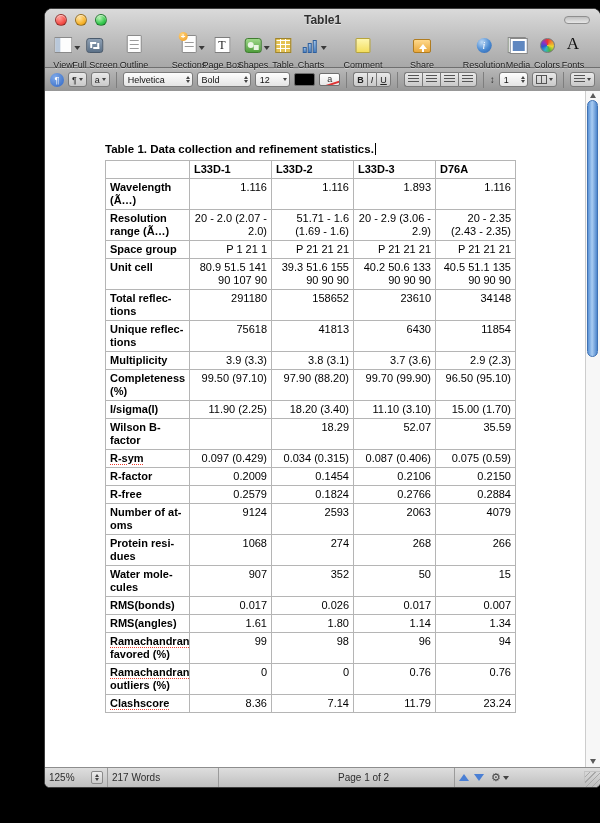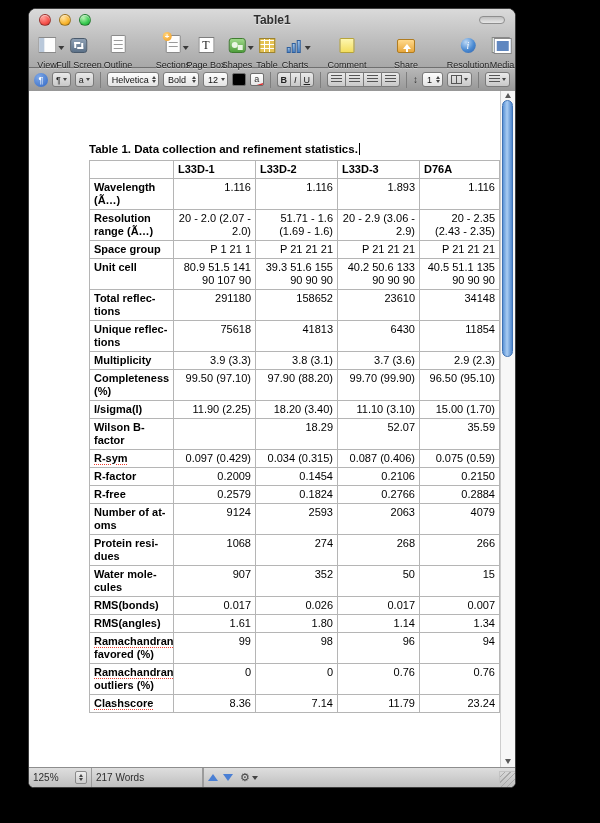--- a/index.html
+++ b/index.html
@@ -1,17 +1,17 @@
 <!DOCTYPE html>
 <html><head>
 <meta charset="utf-8">
 <style>
   html,body{margin:0;padding:0;}
   body{width:600px;height:823px;background:#000;font-family:"Liberation Sans",sans-serif;position:relative;overflow:hidden;}
-  .window{position:absolute;left:28px;top:8px;width:488px;height:780px;background:#fff;
+  .window{position:absolute;left:44px;top:8px;width:557px;height:780px;background:#fff;
           border:1px solid #3c3c3c;border-radius:8px 8px 6px 6px;overflow:hidden;box-sizing:border-box;}
   
   .chrome-top{height:58px;background:linear-gradient(#dadada,#bdbdbd 55%,#a8a8a8);border-bottom:1px solid #6f6f6f;position:relative;}
   .titlebar{height:22px;position:relative;}
   .lights{position:absolute;left:10px;top:5px;display:flex;gap:8px;}
   .light{width:12px;height:12px;border-radius:50%;border:1px solid rgba(0,0,0,.35);box-sizing:border-box;
          box-shadow:inset 0 1px 1px rgba(255,255,255,.6);}
   .light.red{background:radial-gradient(circle at 35% 30%,#ff9d97,#f5504a 60%,#c92f28);}
   .light.yellow{background:radial-gradient(circle at 35% 30%,#ffe2a0,#f8b42c 60%,#cf8d14);}
   .light.green{background:radial-gradient(circle at 35% 30%,#b7f2b3,#35c94e 60%,#1e9a33);}
@@ -493,20 +493,23 @@
       <span class="sb-stepper">
           <span class="tri-u"></span>
           <span class="tri-d"></span>
         </span>
     </div>
     <div class="sb-div"></div>
     <div class="sb-sec sb-words">
       <span>217 Words</span>
     </div>
     <div class="sb-div"></div>
+    <div class="sb-sec sb-page">
+      <span>Page 1 of 2</span>
+    </div>
     <div class="sb-div"></div>
     <div class="sb-sec">
       <span class="pg-up"></span>
       <span class="pg-dn"></span>
       <span class="gear">⚙</span>
       <span class="gear-dd"></span>
     </div>
   </div>
   <div class="grip"></div>
 

